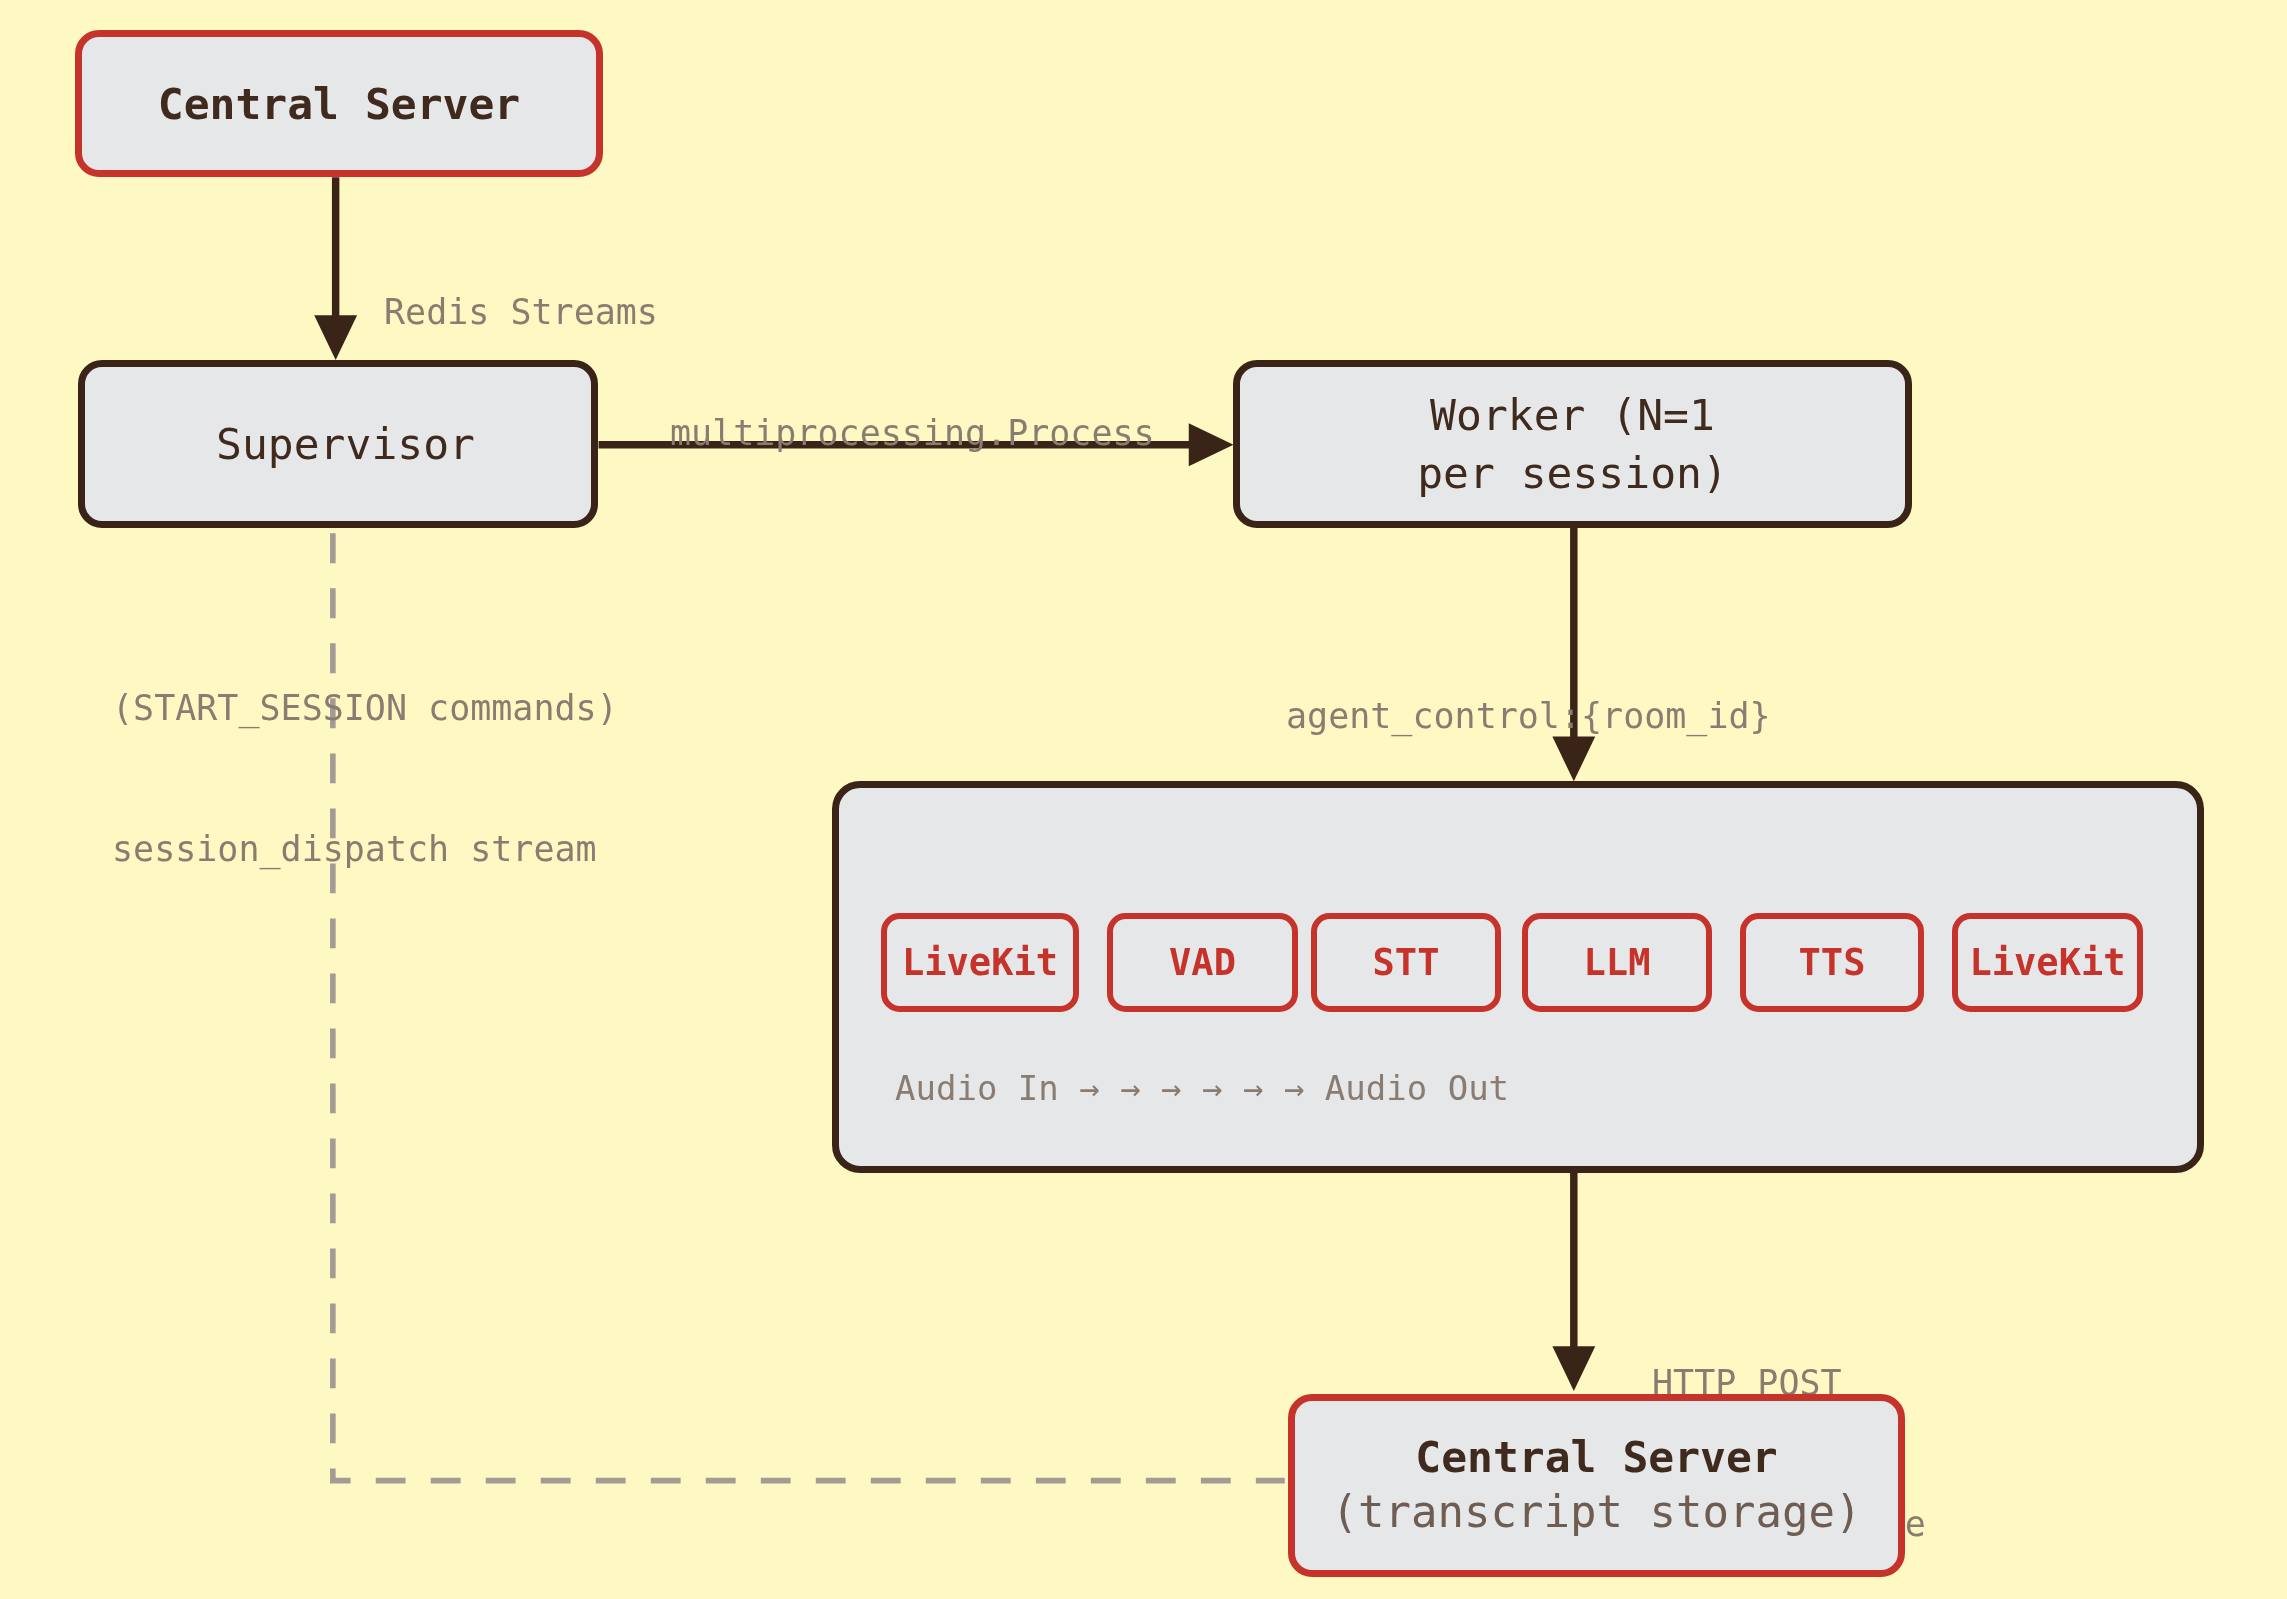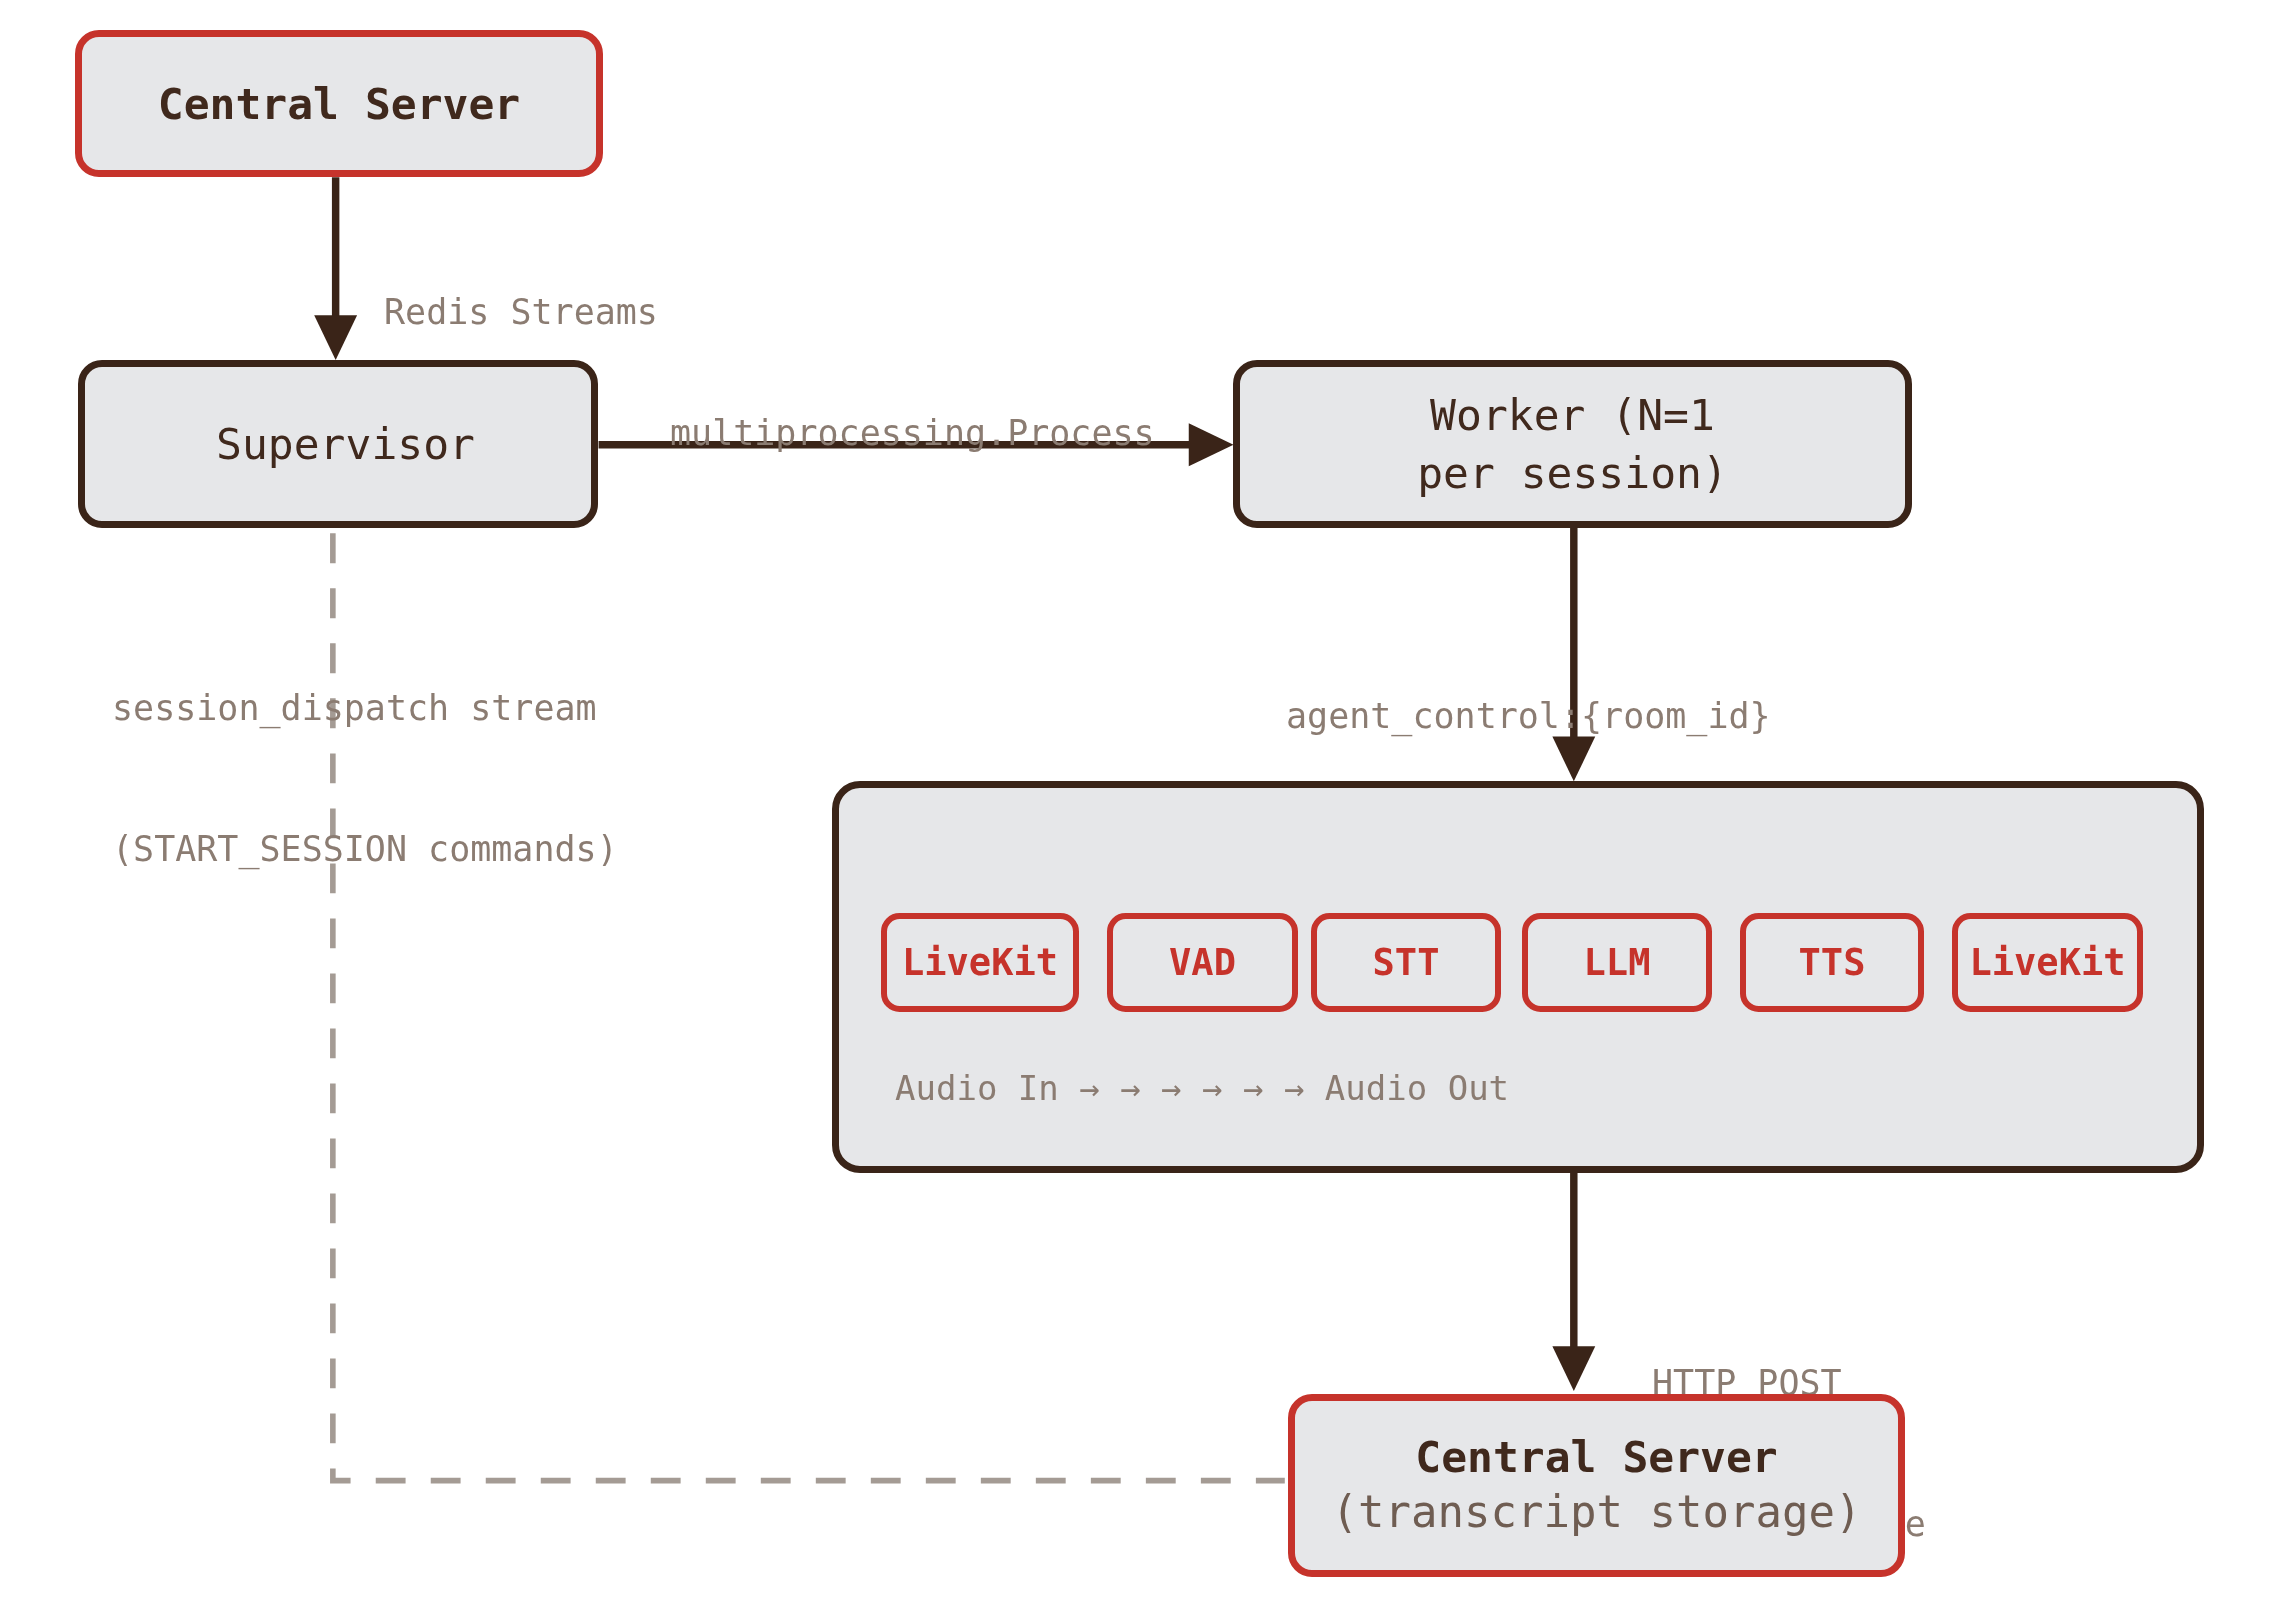--- a/index.html
+++ b/index.html
@@ -1,19 +1,19 @@
 <!DOCTYPE html>
 <html style="font-size:15px"><head>
 <meta charset="utf-8">
 <style>
   html,body{margin:0;padding:0;background:#e6e7e9;}
   .canvas{
     position:relative;
     width:2288px;height:1600px;
-    background:#ffffff;
+    background:#fef9c3;
     font-family:"DejaVu Sans Mono","Liberation Mono",monospace;
     overflow:hidden;
   }
   .connectors{position:absolute;left:0;top:0;width:2288px;height:1600px;}
   .node{
     position:absolute;box-sizing:border-box;
     display:flex;flex-direction:column;align-items:center;justify-content:center;
     border-radius:24px;background:#e6e7e9;
   }
   .node.brown{border:7.5px solid #3a2418;}
@@ -88,22 +88,22 @@
   </div>
 
   <div class="edge-label" style="left:670px;top:382px;">multiprocessing.Process</div>
 
   <div class="node brown" style="left:1233px;top:360px;width:679px;height:168px;">
     <div class="node-title">Worker (N=1</div>
     <div class="node-title">per session)</div>
   </div>
 
   <div class="edge-label" style="left:112px;top:563px;">
+    <div>(START_SESSION commands)</div>
     <div>session_dispatch stream</div>
-    <div>(START_SESSION commands)</div>
   </div>
 
   <div class="edge-label" style="left:1286px;top:571px;">
     <div>agent_control:{room_id}</div>
     <div>(UPDATE_CONFIG, TERMINATE)</div>
   </div>
 
   <div class="node brown" style="left:832px;top:781px;width:1372px;height:392px;border-radius:28px;"></div>
 
 

